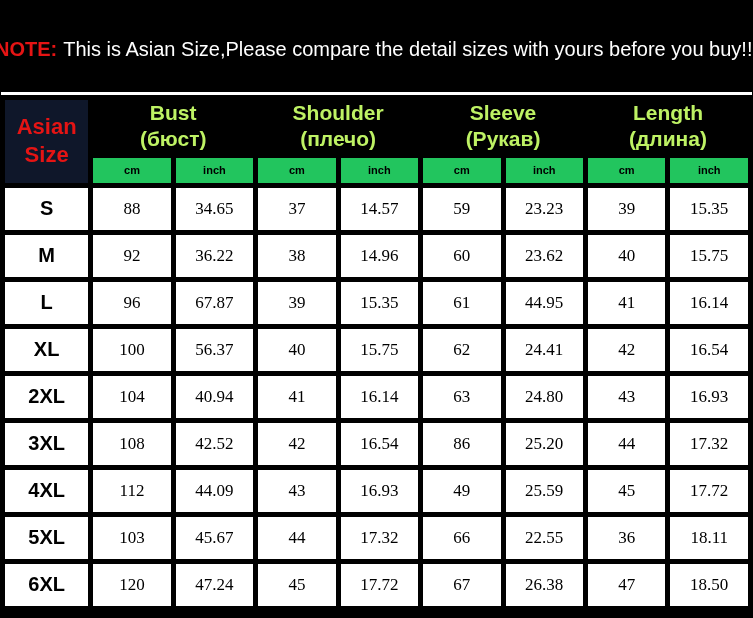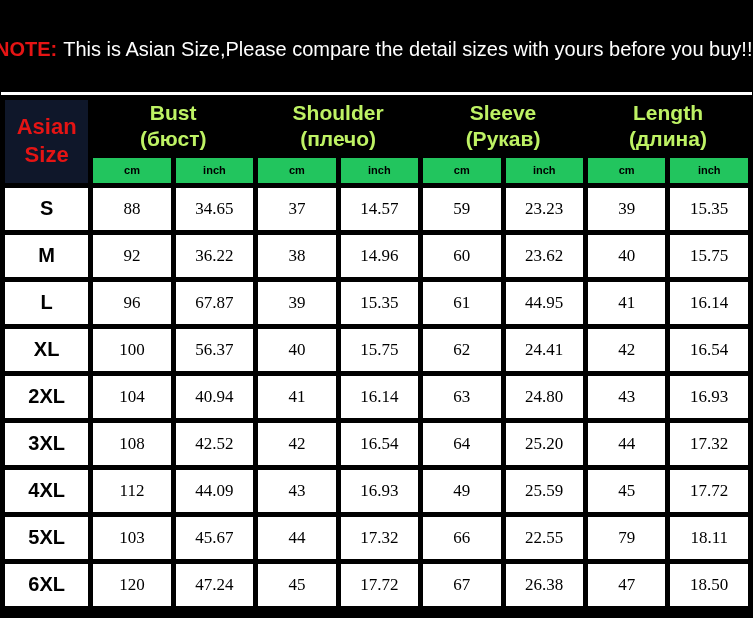--- a/index.html
+++ b/index.html
@@ -207,21 +207,21 @@
         <td>24.80</td>
         <td>43</td>
         <td>16.93</td>
       </tr>
       <tr>
         <td class="size">3XL</td>
         <td>108</td>
         <td>42.52</td>
         <td>42</td>
         <td>16.54</td>
-        <td>64</td>
+        <td>86</td>
         <td>25.20</td>
         <td>44</td>
         <td>17.32</td>
       </tr>
       <tr>
         <td class="size">4XL</td>
         <td>112</td>
         <td>44.09</td>
         <td>43</td>
         <td>16.93</td>
@@ -231,21 +231,21 @@
         <td>17.72</td>
       </tr>
       <tr>
         <td class="size">5XL</td>
         <td>103</td>
         <td>45.67</td>
         <td>44</td>
         <td>17.32</td>
         <td>66</td>
         <td>22.55</td>
-        <td>79</td>
+        <td>36</td>
         <td>18.11</td>
       </tr>
       <tr>
         <td class="size">6XL</td>
         <td>120</td>
         <td>47.24</td>
         <td>45</td>
         <td>17.72</td>
         <td>67</td>
         <td>26.38</td>

